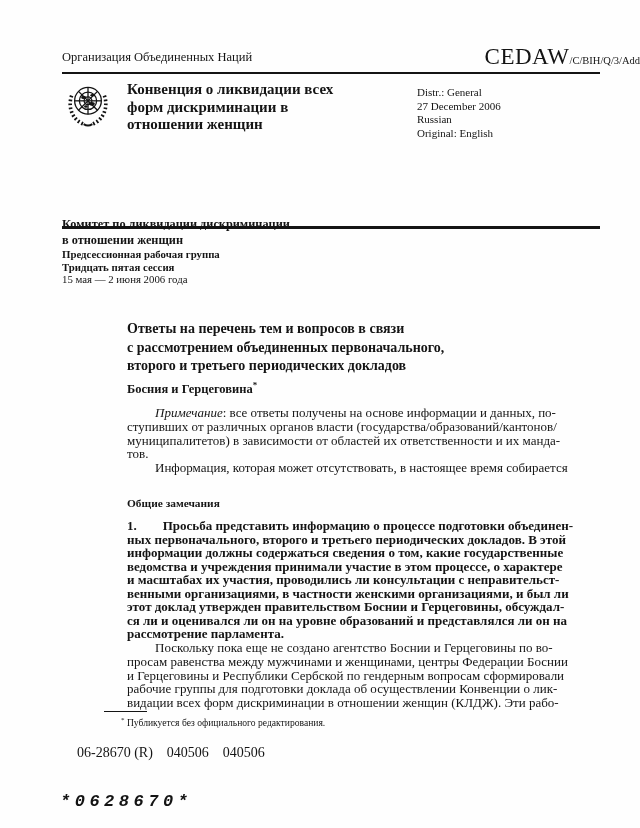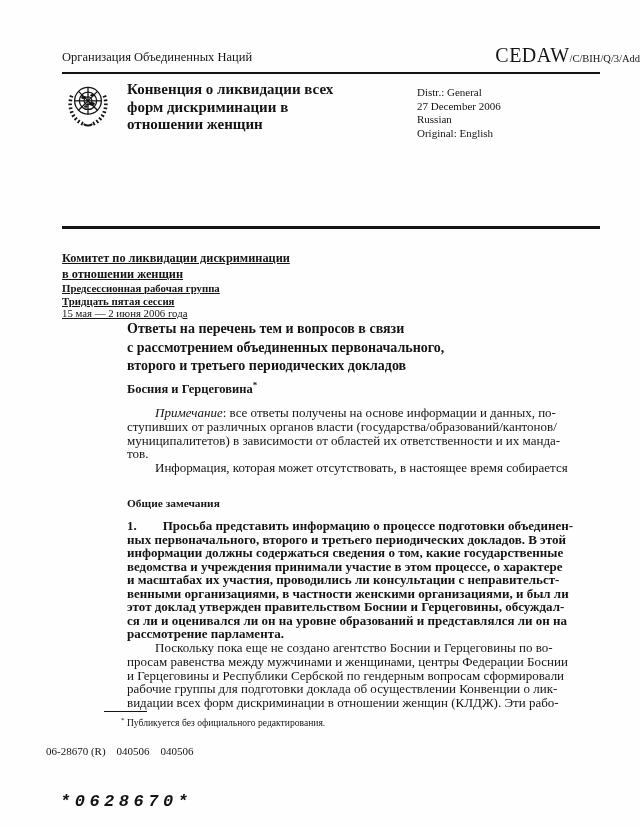--- a/index.html
+++ b/index.html
@@ -8,33 +8,33 @@
     background:#fefefe;color:#141414;
     font-family:"Liberation Serif","DejaVu Serif",serif;
     overflow:hidden;
     padding-left:48px;
   }
   .abs{position:absolute;}
 
   
   .org-name{left:62px;top:50px;font-size:12.5px;}
   .symbol-block{right:40px;top:44px;text-align:right;white-space:nowrap;}
-  .cedaw{font-size:20px;letter-spacing:.5px;}
+  .cedaw{font-size:23px;letter-spacing:.5px;}
   .doc-code{font-size:10.5px;}
   .rule-thin{left:62px;top:72px;width:538px;height:1.5px;background:#141414;}
 
   .emblem{left:60px;top:81px;width:56px;height:50px;}
   .conv-title{left:127px;top:81px;width:270px;font-weight:bold;font-size:15px;line-height:17.5px;}
   .distr{left:417px;top:86px;font-size:11px;line-height:13.5px;}
   .plain-lines > div{white-space:nowrap;}
 
   .rule-thick{left:62px;top:226px;width:538px;height:3px;background:#141414;}
 
   
-  .committee{left:62px;top:250px;text-decoration:underline;}
+  .committee{left:62px;top:216px;}
   .cmte-name{font-weight:bold;font-size:12.3px;line-height:16px;white-space:nowrap;}
   .cmte-sub{font-weight:bold;font-size:10.8px;line-height:12.6px;white-space:nowrap;}
   .cmte-dates{font-size:10.8px;line-height:12.6px;white-space:nowrap;}
 
   
   .report-title{left:127px;top:320px;width:400px;font-weight:bold;font-size:14px;line-height:18.5px;}
   .country{left:127px;top:380px;font-weight:bold;font-size:12.5px;white-space:nowrap;}
   .country sup{font-size:9px;}
 
   .bodycol{width:393px;font-size:13px;line-height:13.8px;}
@@ -48,21 +48,21 @@
   .jlines > div:last-child{text-align-last:left;}
   .jlines.justify-all > div:last-child{text-align-last:justify;}
   .note-first{white-space:nowrap;text-indent:28px;text-align:justify;text-align-last:justify;}
   .indent-first > div:first-child{text-indent:28px;}
   .ital{font-style:italic;}
 
   
   .footnote-rule{left:104px;top:711px;width:43px;height:1px;background:#141414;}
   .footnote{left:104px;top:716px;font-size:9.6px;white-space:nowrap;text-indent:17px;}
   .footnote sup{font-size:7px;}
-  .doc-number{left:46px;top:745px;font-size:11px;white-space:nowrap;}
+  .doc-number{left:77px;top:745px;font-size:14px;white-space:nowrap;}
   .barcode-text{
     left:60px;top:792px;font-size:17px;font-weight:bold;font-style:italic;
     font-family:Liberation Mono, monospace;letter-spacing:4.5px;white-space:nowrap;
   }
 </style>
 </head>
 <body>
 
 <div class="page">
 

